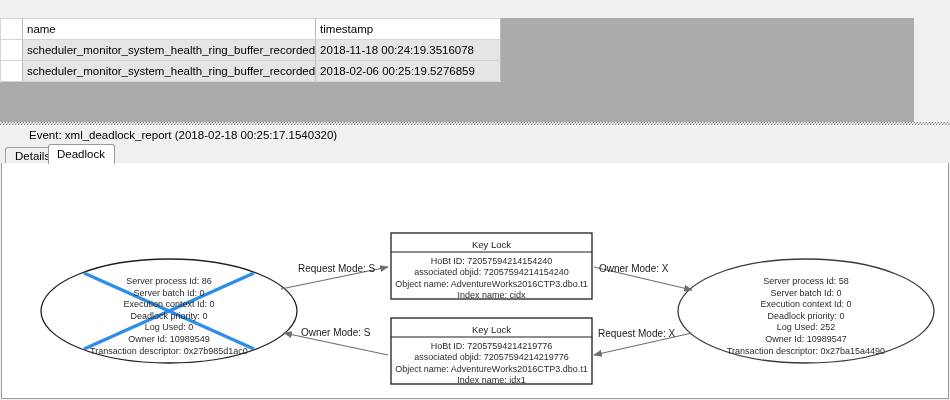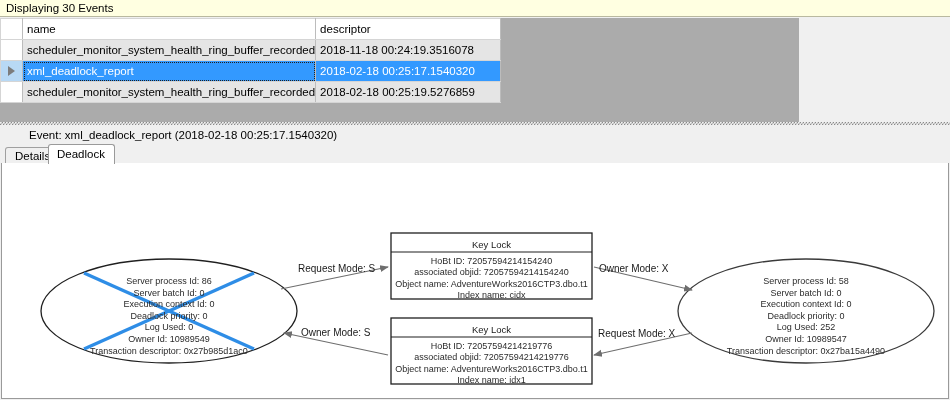--- a/index.html
+++ b/index.html
@@ -13,22 +13,23 @@
   
   .infobar{
     position:absolute;left:0;top:0;width:950px;height:17px;
     background:#ffffe1;border-bottom:1px solid #b9b9a0;
     box-sizing:border-box;
   }
   .infobar .txt{position:absolute;left:6px;top:2px;font-size:11.5px;}
 
   
   .grid{
-    position:absolute;left:0;top:18px;width:799px;height:104px;
+    position:absolute;left:0;top:18px;width:874px;height:104px;
     background:#ababab;
+    padding-left:40px;
   }
   .gridtable{
     position:absolute;left:0;top:0;border-collapse:collapse;
     background:#fff;table-layout:fixed;
   }
   .gridtable td,.gridtable th{
     border:1px solid #d5d5d5;border-right-color:#bcbcbc;
     height:21px;padding:0 0 0 4px;font-weight:normal;text-align:left;
     font-size:11.5px;white-space:nowrap;overflow:hidden;background:#e5e5e5;
     box-sizing:border-box;
@@ -94,55 +95,45 @@
 
   .nodetext{font-family:"Liberation Sans",sans-serif;font-size:9px;fill:#2b2b2b;}
   .boxtitle{font-family:"Liberation Sans",sans-serif;font-size:9.5px;fill:#1a1a1a;}
   .edgelabel{font-family:"Liberation Sans",sans-serif;font-size:10px;fill:#1a1a1a;}
 </style>
 </head>
 <body>
 
 <div id="app">
 
-  <div class="infobar">
-    <span class="txt">Displaying 30 Events</span>
-  </div>
 
   <div class="grid">
     <table class="gridtable">
       <colgroup>
           <col class="c0">
           <col class="c1">
           <col class="c2">
         </colgroup>
       <thead>
         <tr>
           <th class="rowhdr"></th>
           <th>name</th>
-          <th>descriptor</th>
+          <th>timestamp</th>
         </tr>
       </thead>
       <tbody id="grid-body">
           <tr>
             <td class="rowhdr"></td>
             <td>scheduler_monitor_system_health_ring_buffer_recorded</td>
             <td>2018-11-18 00:24:19.3516078</td>
           </tr>
-          <tr class="sel">
-            <td class="rowhdr">
-              <div class="tri"></div>
-            </td>
-            <td class="cellfocus">xml_deadlock_report</td>
-            <td>2018-02-18 00:25:17.1540320</td>
-          </tr>
           <tr>
             <td class="rowhdr"></td>
             <td>scheduler_monitor_system_health_ring_buffer_recorded</td>
-            <td>2018-02-18 00:25:19.5276859</td>
+            <td>2018-02-06 00:25:19.5276859</td>
           </tr>
         </tbody>
     </table>
   </div>
 
   <div class="splitter">
     <div class="dots"></div>
   </div>
 
   <div class="eventhdr">

